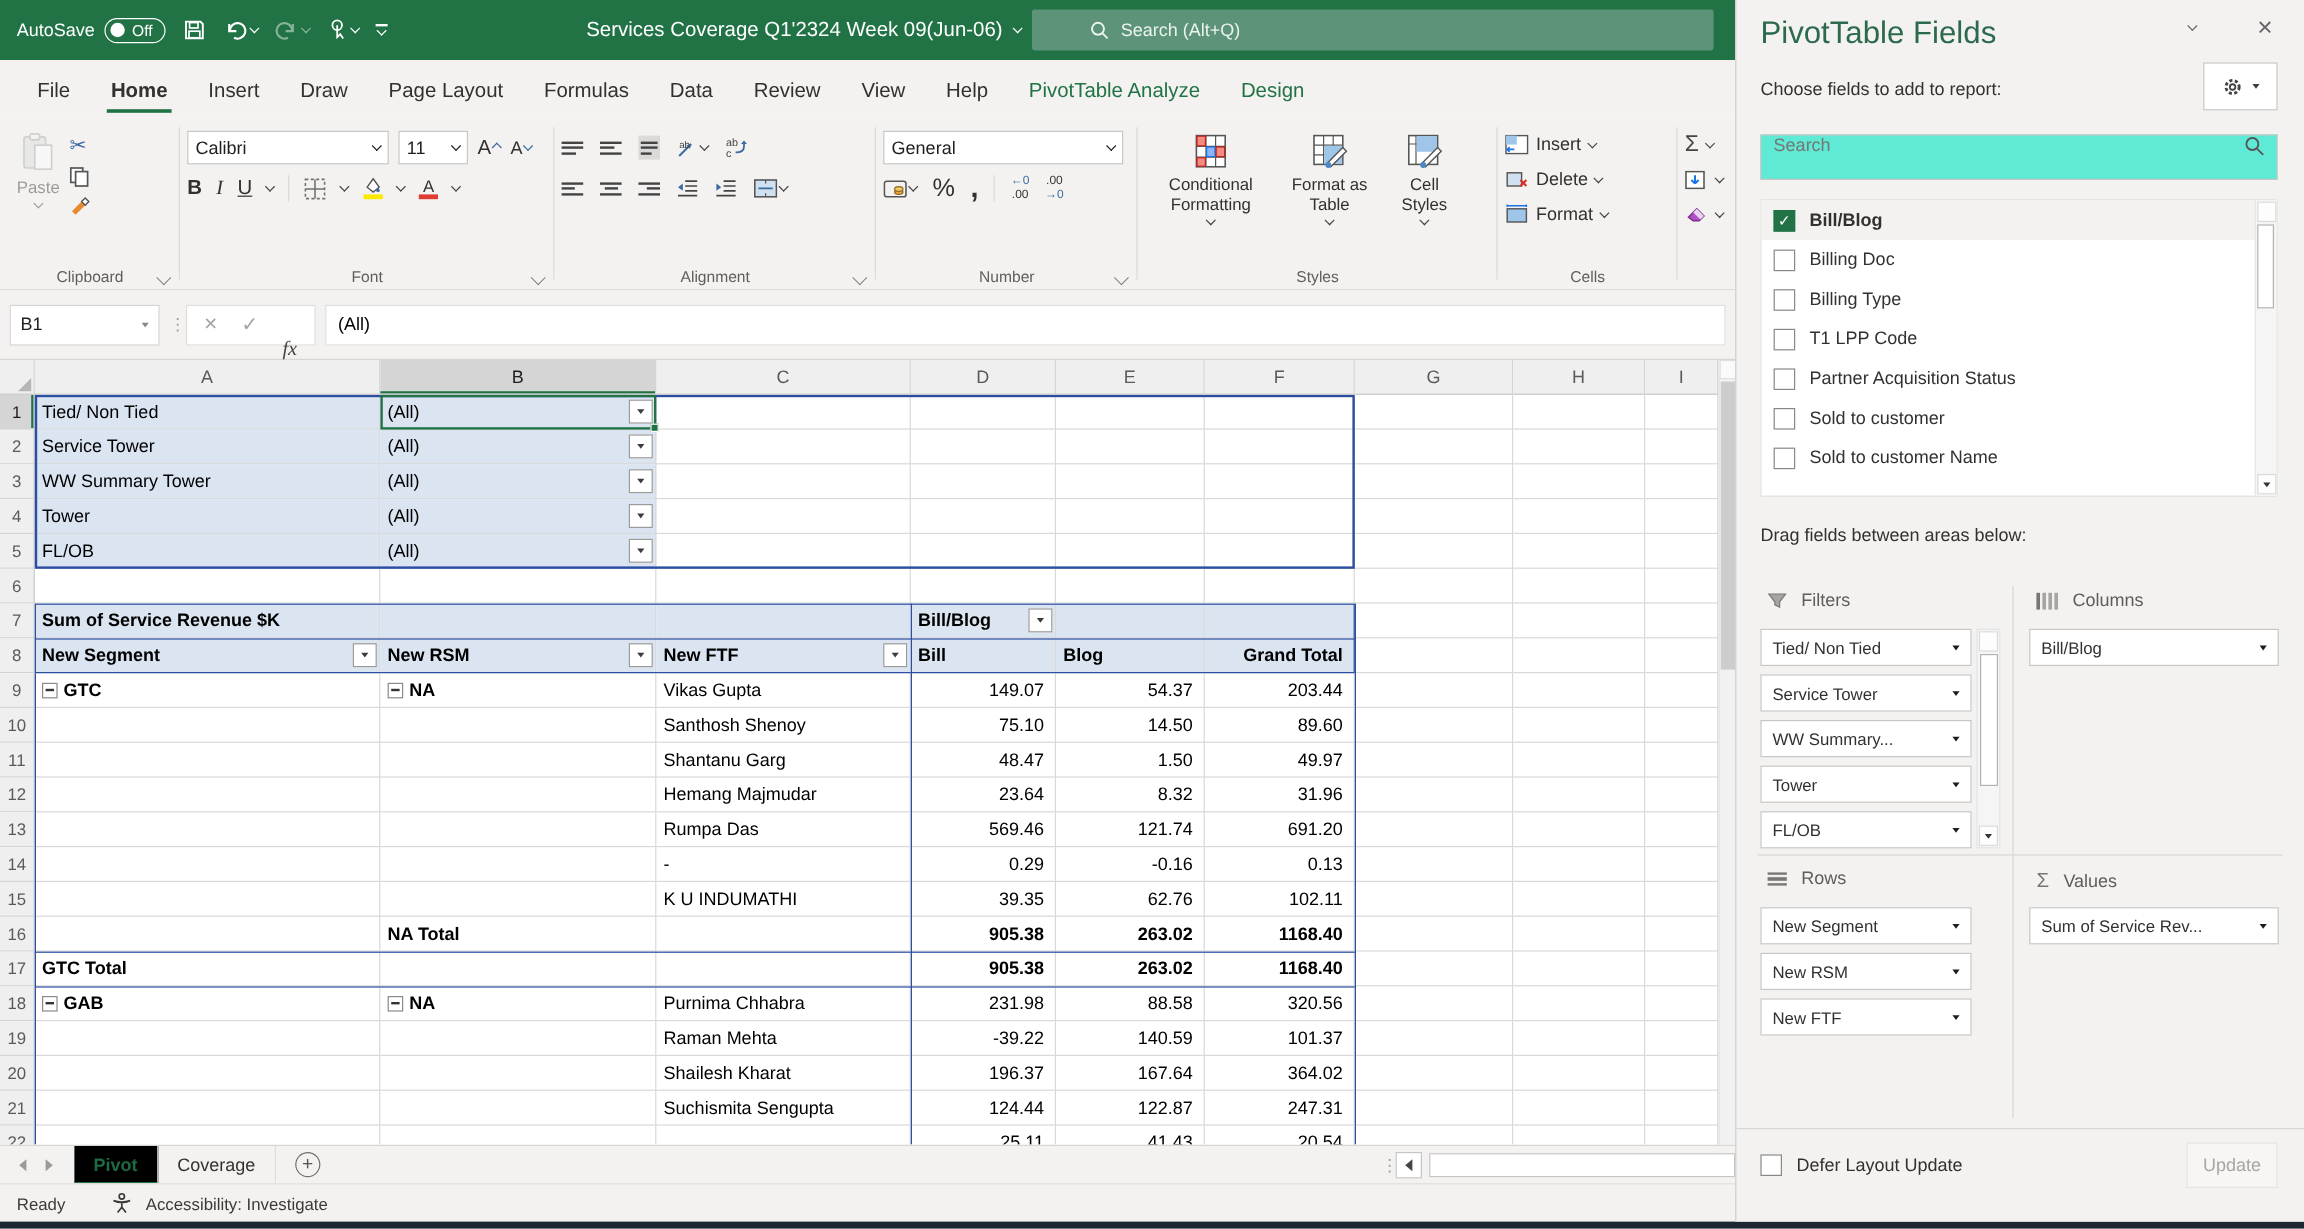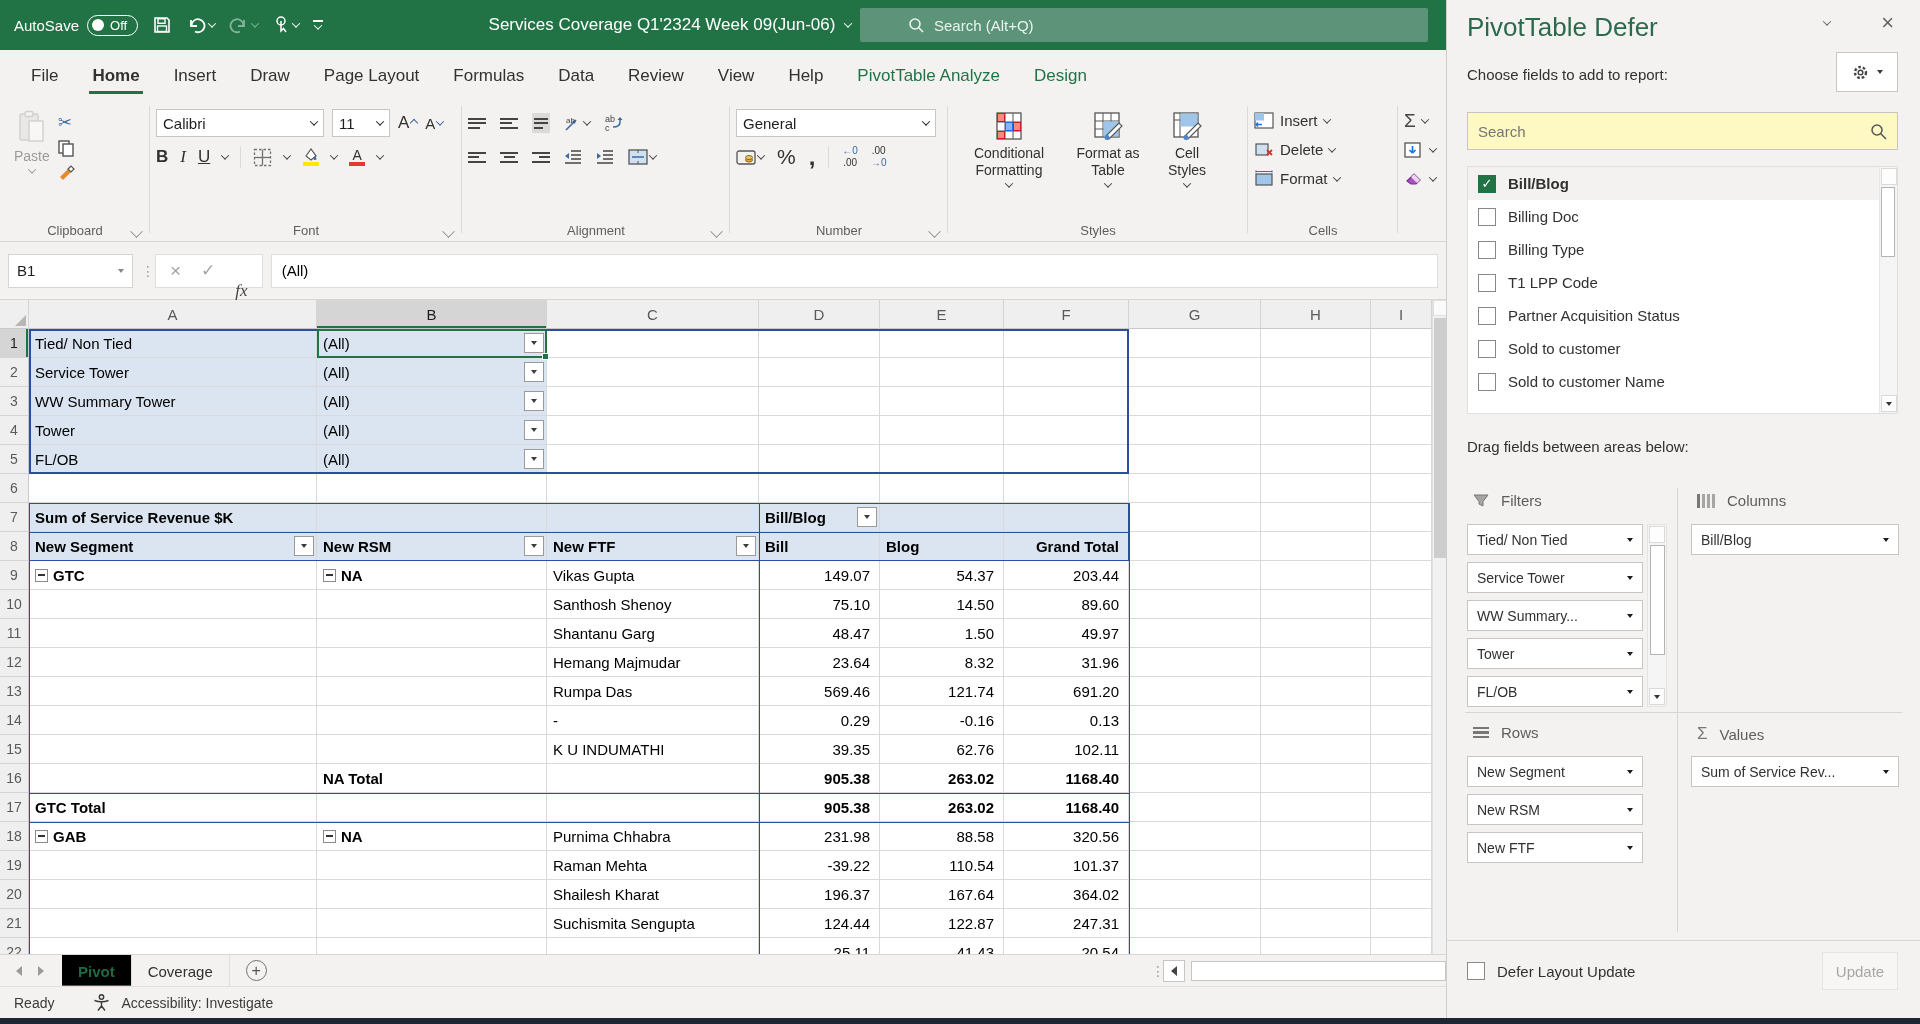--- a/index.html
+++ b/index.html
@@ -130,23 +130,23 @@
 
   
   #pane { position:absolute; left:1446px; top:0; width:474px; height:1018px; background:#f3f2f1;
     border-left:1px solid #cfcdcb; font-size:15px; color:#323130; }
   #pane-title { position:absolute; left:20px; top:12px; font-size:26px; color:#2b6a4d; }
   #pane-chv { position:absolute; right:90px; top:20px; color:#666; }
   #pane-close { position:absolute; right:26px; top:10px; font-size:22px; color:#666; }
   #choose-label { position:absolute; left:20px; top:66px; }
   #gearbtn { position:absolute; right:22px; top:52px; width:62px; height:40px; background:#fff;
     border:1px solid #c8c6c4; display:flex; align-items:center; justify-content:center; gap:7px; color:#444;}
-  #pane-search { position:absolute; left:20px; right:22px; top:112px; height:38px; background:#fef9c3;
-    border:1px solid #c8c6c4; display:flex; align-items:center; justify-content:space-between;
-    padding:12px 10px; color:#767676; }
+  #pane-search { position:absolute; left:20px; right:22px; top:112px; height:38px; background:#5eead4;
+    border:1px solid #c8c6c4; display:flex; align-items:flex-start; justify-content:space-between;
+    padding:0 10px; color:#767676; }
   #fieldlist { position:absolute; left:20px; right:22px; top:166px; height:248px; background:#fff;
     border:1px solid #e1dfdd; }
   .fitem { display:flex; align-items:center; gap:12px; height:33px; padding:0 10px; }
   .fitem.checked { background:#f3f2f1; font-weight:bold; }
   .cbx { width:18px; height:18px; border:1.6px solid #8a8886; background:#fff; flex:none;
      display:flex; align-items:center; justify-content:center; }
   .cbx.on { background:#217346; border-color:#217346; color:#fff; font-size:13px; font-weight:bold;}
   #fl-scroll { position:absolute; right:0; top:0; bottom:0; width:18px; background:#f5f5f5; border-left:1px solid #e6e6e6;
     display:flex; flex-direction:column; align-items:center; justify-content:space-between; padding:1px;}
   .sbox { width:16px; height:17px; background:#fdfdfd; border:1px solid #dadada; display:flex; align-items:center; justify-content:center;}
@@ -933,21 +933,21 @@
         <div class="rn">19</div>
         <div class="cell c-a"></div>
         <div class="cell c-b"></div>
         <div class="cell c-c">
           <span>Raman Mehta</span>
         </div>
         <div class="cell c-d num">
           <span>-39.22</span>
         </div>
         <div class="cell c-e num">
-          <span>110.54</span>
+          <span>140.59</span>
         </div>
         <div class="cell c-f num">
           <span>101.37</span>
         </div>
         <div class="cell c-g"></div>
         <div class="cell c-h"></div>
         <div class="cell c-i"></div>
       </div>
       <div class="grow">
         <div class="rn">20</div>
@@ -1051,21 +1051,21 @@
   <svg width="19" height="19" viewBox="0 0 19 19" style="margin-left:28px">
     <circle cx="9.5" cy="4" r="2.2" fill="none" stroke="#3b3a39" stroke-width="1.4"></circle>
     <path d="M2.5 7.5 q7 2.5 14 0 M9.5 9 v4 M9.5 13 l-3.5 4.5 M9.5 13 l3.5 4.5 M9.5 9 q-4 0 -5.5 -1 M9.5 9 q4 0 5.5 -1" fill="none" stroke="#3b3a39" stroke-width="1.4"></path>
   </svg>
   <span>Accessibility: Investigate</span>
 </div>
 
 <div id="darkstrip"></div>
 
 <div id="pane">
-  <div id="pane-title">PivotTable Defer</div>
+  <div id="pane-title">PivotTable Fields</div>
   <span id="pane-chv" class="chv"></span>
   <span id="pane-close">×</span>
 
   <div id="choose-label">Choose fields to add to report:</div>
   <div id="gearbtn">
     <svg width="19" height="19" viewBox="0 0 19 19">
       <circle cx="9.5" cy="9.5" r="5.5" fill="none" stroke="#444" stroke-width="2.4" stroke-dasharray="2.6 2"></circle>
       <circle cx="9.5" cy="9.5" r="2.3" fill="none" stroke="#444" stroke-width="1.5"></circle>
     </svg>
     <span class="tri tri-sm"></span>

